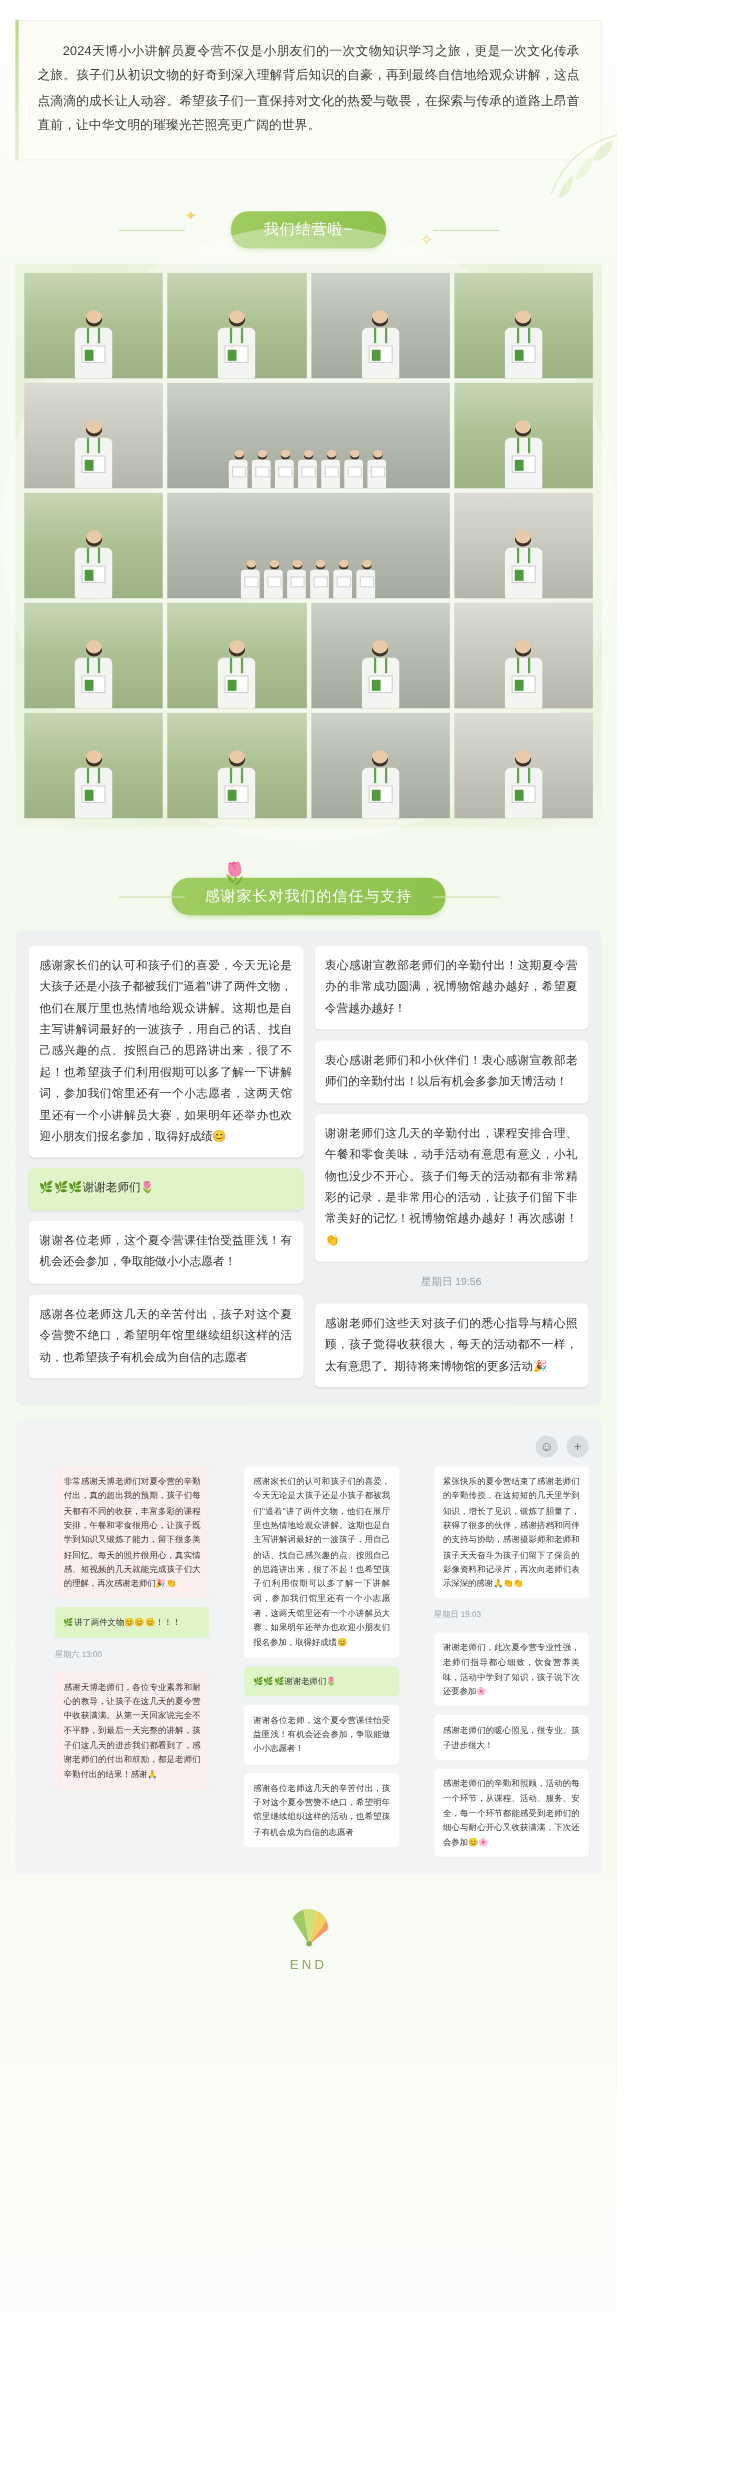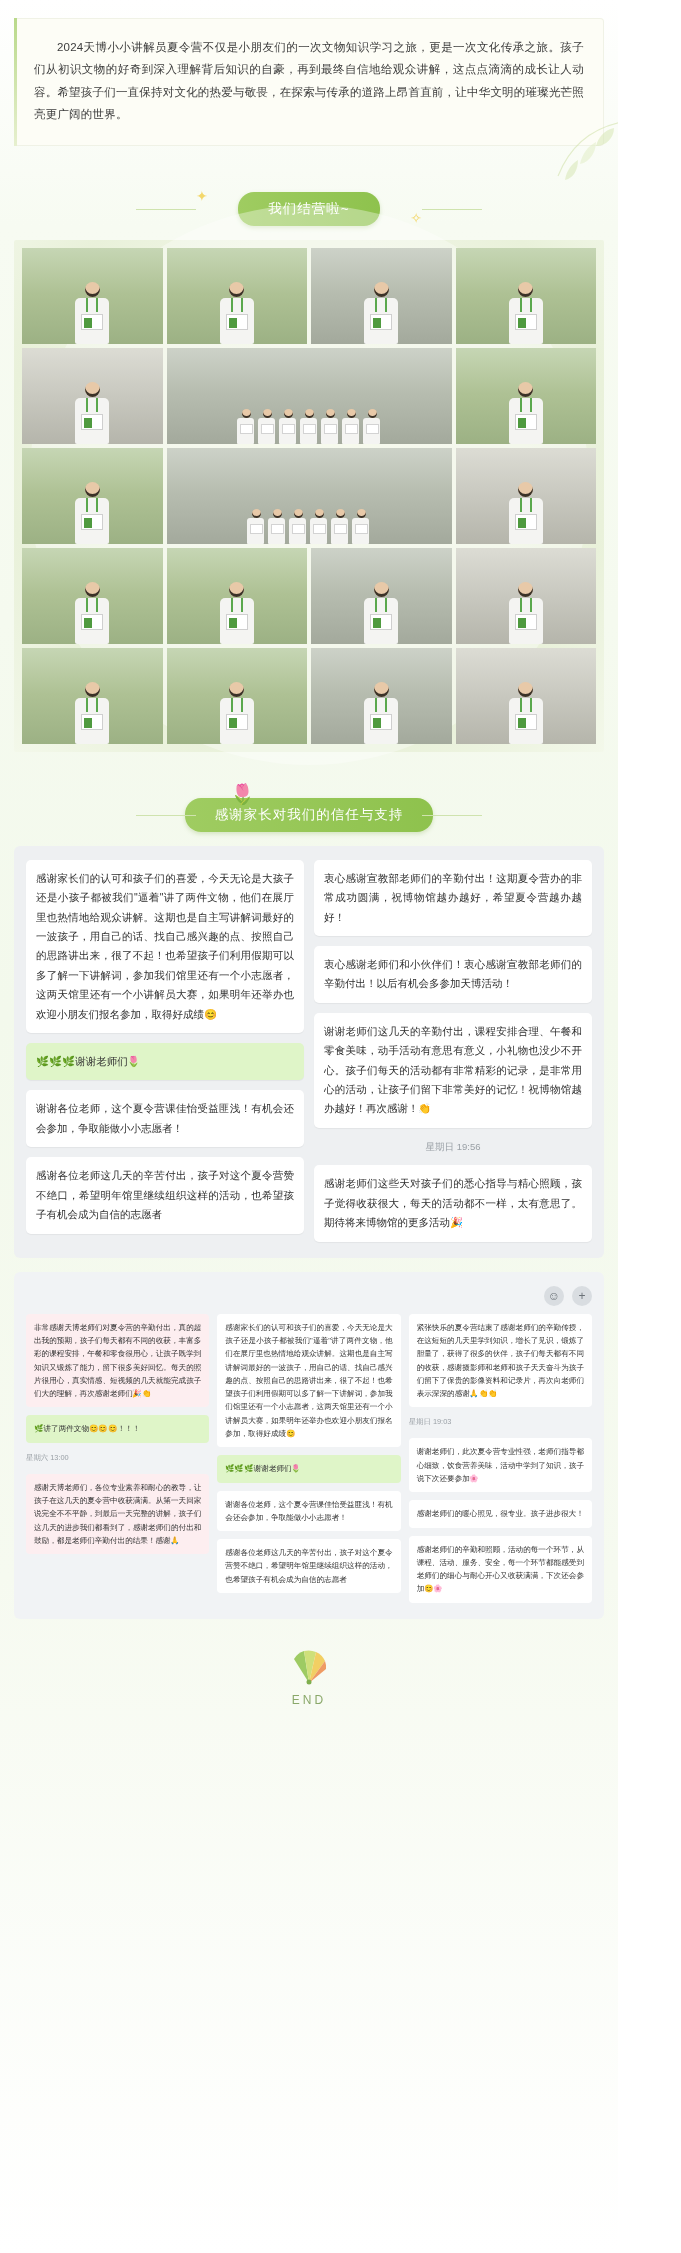--- a/index.html
+++ b/index.html
@@ -3,21 +3,21 @@
 <meta charset="utf-8">
 <style>
   * { box-sizing: border-box; margin: 0; padding: 0; }
   body {
     width: 681px;
     font-family: "Liberation Sans", sans-serif;
     background: #ffffff;
     color: #333;
   }
   .page {
-    width: 618px;
+    width: 561px;
     min-height: 2253px;
     position: relative;
     background: linear-gradient(180deg, #ffffff 0%, #f7fbf2 10%, #f3f9ec 45%, #f6faf0 70%, #ffffff 100%);
     padding-bottom: 10px;
     overflow: hidden;
   }
 
   
   .intro-wrap {
     margin: 18px 14px 0 14px;
@@ -243,20 +243,21 @@
   .chat3 { display: flex; gap: 8px; }
   .chat3 .col { flex: 1; display: flex; flex-direction: column; gap: 8px; }
   .bub3 {
     background: #fff;
     border-radius: 4px;
     padding: 7px 8px;
     font-size: 7.6px;
     line-height: 1.75;
     color: #333;
     text-align: justify;
+    margin-left: 24px;
   }
   .bub3.green { background: #dff5c8; }
   .bub3.pinkish { background: #fdeef0; }
   .bub3.ts { background: transparent; text-align: left; color: #9aa0a6; font-size: 7.4px; padding: 1px 0; }
 
   
   .footer {
     margin-top: 26px;
     text-align: center;
     padding-bottom: 18px;
@@ -572,21 +573,21 @@
       </div>
 
       <div class="col">
         <div class="bub3">感谢家长们的认可和孩子们的喜爱，今天无论是大孩子还是小孩子都被我们"逼着"讲了两件文物，他们在展厅里也热情地给观众讲解。这期也是自主写讲解词最好的一波孩子，用自己的话、找自己感兴趣的点、按照自己的思路讲出来，很了不起！也希望孩子们利用假期可以多了解一下讲解词，参加我们馆里还有一个小志愿者，这两天馆里还有一个小讲解员大赛，如果明年还举办也欢迎小朋友们报名参加，取得好成绩😊</div>
         <div class="bub3 green">🌿🌿🌿谢谢老师们🌷</div>
         <div class="bub3">谢谢各位老师，这个夏令营课佳怡受益匪浅！有机会还会参加，争取能做小小志愿者！</div>
         <div class="bub3">感谢各位老师这几天的辛苦付出，孩子对这个夏令营赞不绝口，希望明年馆里继续组织这样的活动，也希望孩子有机会成为自信的志愿者</div>
       </div>
 
       <div class="col">
-        <div class="bub3">紧张快乐的夏令营结束了感谢老师们的辛勤传授，在这短短的几天里学到知识，增长了见识，锻炼了胆量了，获得了很多的伙伴，孩子们每天都有不同的收获，感谢摄影师和老师和孩子天天奋斗为孩子们留下了保贵的影像资料和记录片，再次向老师们表示深深的感谢🙏👏👏</div>
+        <div class="bub3">紧张快乐的夏令营结束了感谢老师们的辛勤传授，在这短短的几天里学到知识，增长了见识，锻炼了胆量了，获得了很多的伙伴，感谢搭档和同伴的支持与协助，感谢摄影师和老师和孩子天天奋斗为孩子们留下了保贵的影像资料和记录片，再次向老师们表示深深的感谢🙏👏👏</div>
         <div class="bub3 ts">星期日 19:03</div>
         <div class="bub3">谢谢老师们，此次夏令营专业性强，老师们指导都心细致，饮食营养美味，活动中学到了知识，孩子说下次还要参加🌸</div>
         <div class="bub3">感谢老师们的暖心照见，很专业。孩子进步很大！</div>
         <div class="bub3">感谢老师们的辛勤和照顾，活动的每一个环节，从课程、活动、服务、安全，每一个环节都能感受到老师们的细心与耐心开心又收获满满，下次还会参加😊🌸</div>
       </div>
 
     </div>
   </div>
 
   <div class="footer">

